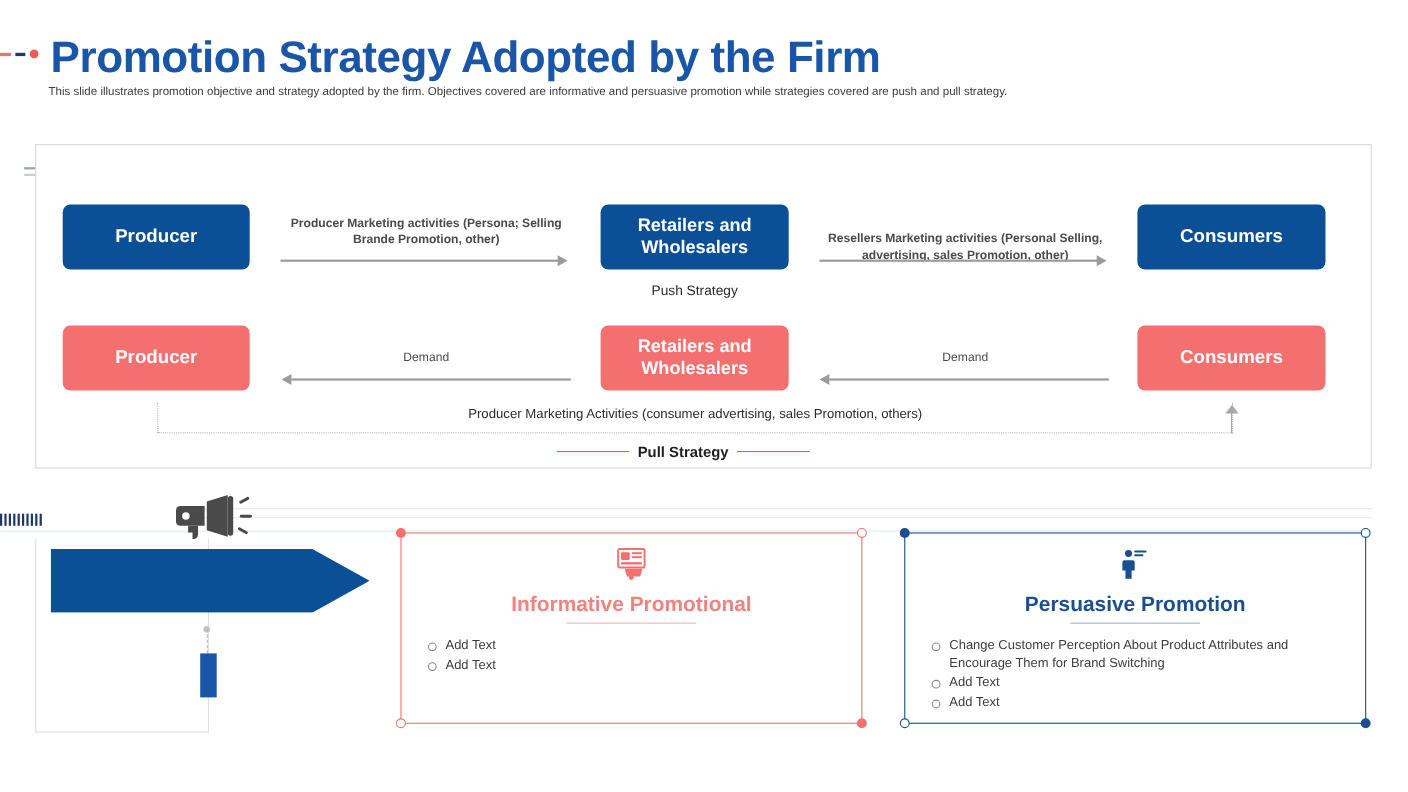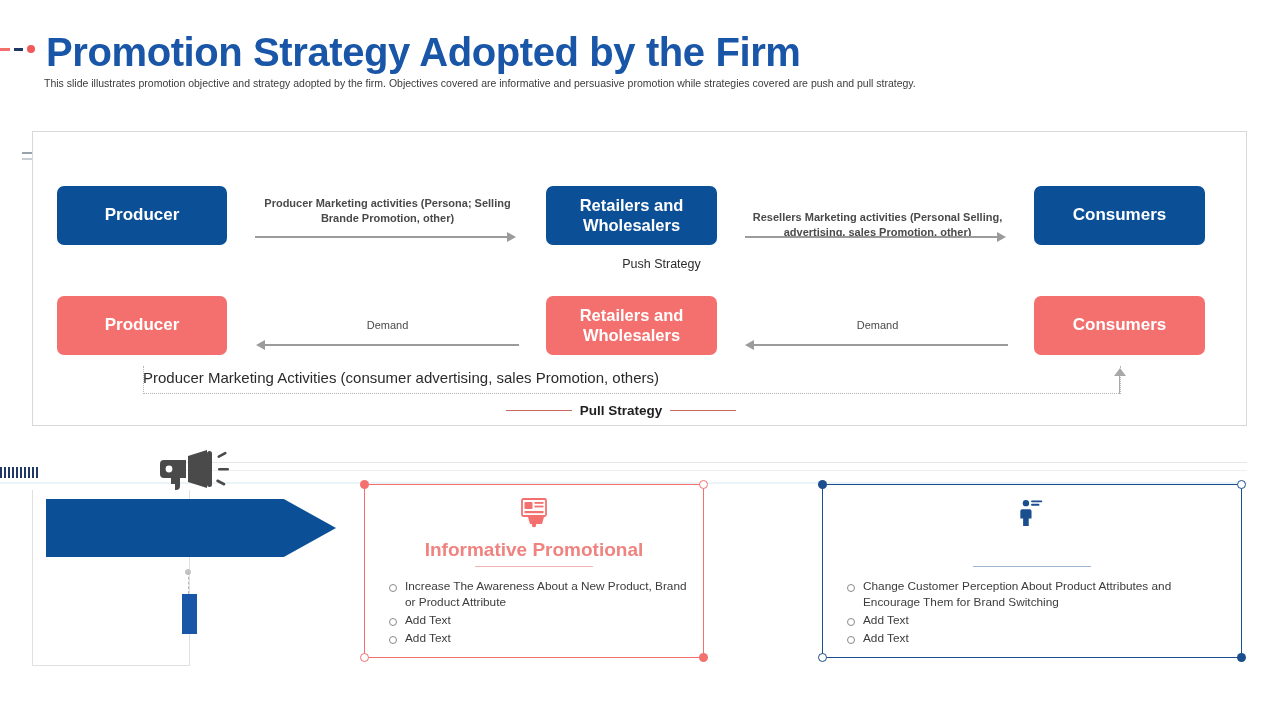--- a/index.html
+++ b/index.html
@@ -79,32 +79,32 @@
 
   #arr3-label { left: 300px; top: 318px; width: 175px; }
   #arr3-line  { left: 265px; top: 344px; width: 254px; }
   #arr3-head  { left: 256px; top: 340px; }
 
   #arr4-label { left: 790px; top: 318px; width: 175px; }
   #arr4-line  { left: 754px; top: 344px; width: 254px; }
   #arr4-head  { left: 745px; top: 340px; }
 
   .push-caption {
-    position: absolute; left: 576px; top: 257px; width: 171px;
+    position: absolute; left: 546px; top: 257px; width: 171px;
     text-align: center; font-size: 12.5px; color: #2b2b2b;
   }
 
   
   .pull-bracket {
     position: absolute; left: 143px; top: 366px; width: 978px; height: 28px;
     border: 1px dotted #b6b6b6; border-top: none;
   }
   .pull-activities {
     position: absolute; left: 143px; top: 369px; width: 978px;
-    text-align: left; font-size: 15px; color: #2b2b2b;
+    text-align: center; font-size: 12px; color: #2b2b2b;
   }
   .pull-uparrow { position: absolute; left: 1114px; top: 368px; width: 12px; height: 26px; }
   .pull-uparrow .stem { position:absolute; left:5px; top:4px; width:1px; height:22px; background:#a8a8a8; }
   .pull-uparrow .head {
     position:absolute; left:0px; top:0px; width:0; height:0;
     border-left:6px solid transparent; border-right:6px solid transparent;
     border-bottom:8px solid #a8a8a8;
   }
   .pull-strategy-row {
     position: absolute; left: 506px; top: 403px; width: 230px;
@@ -137,21 +137,21 @@
     color: #fff; font-size: 19px; font-weight: bold; letter-spacing: .2px;
   }
 
   .obj-box { position: absolute; left: 32px; top: 490px; width: 158px; height: 176px; border: 1px solid #e0e0e0; border-top: none; }
   .obj-stem { position: absolute; left: 188px; top: 572px; width: 1px; height: 22px; border-left: 1px dashed #b9b9b9; }
   .obj-stem-dot { position: absolute; left: 185px; top: 569px; width: 6px; height: 6px; border-radius: 50%; background: #c4c4c4; }
   .obj-bar { position: absolute; left: 182px; top: 594px; width: 15px; height: 40px; background: #1A56A8; }
 
   
   .card { position: absolute; background: #fff; }
-  #card-informative { left: 364px; top: 484px; width: 340px; height: 174px; border: 1.5px solid #F4706E; }
+  #card-informative { left: 364px; top: 484px; width: 420px; height: 174px; border: 1.5px solid #F4706E; }
   #card-persuasive  { left: 822px; top: 484px; width: 420px; height: 174px; border: 1.5px solid #1A4E8F; }
 
   .handle { position: absolute; width: 9px; height: 9px; border-radius: 50%; }
   .h-tl { left: -5px; top: -5px; } .h-tr { right: -5px; top: -5px; }
   .h-bl { left: -5px; bottom: -5px; } .h-br { right: -5px; bottom: -5px; }
   #card-informative .filled { background: #F4706E; }
   #card-informative .hollow { background: #fff; border: 1.5px solid #F4706E; }
   #card-persuasive  .filled { background: #1A4E8F; }
   #card-persuasive  .hollow { background: #fff; border: 1.5px solid #1A4E8F; }
 
@@ -288,40 +288,40 @@
         <rect x="16.5" y="4" width="9" height="1.8" fill="#F4706E"></rect>
         <rect x="16.5" y="7.6" width="9" height="1.8" fill="#F4706E"></rect>
         <rect x="6.5" y="13" width="19" height="2.2" fill="#F4706E"></rect>
         <path d="M10 19 H26 L24 26 H12 Z" fill="#F4706E"></path>
         <circle cx="16" cy="27" r="2.2" fill="#F4706E"></circle>
       </svg>
     </div>
     <div class="card-title">Informative Promotional</div>
     <div class="card-underline"></div>
     <ul class="bullets">
-      <li>Increase The  Awareness  About a New  Product, Brand  or Product Attribute</li>
       <li>Add Text</li>
       <li>Add Text</li>
     </ul>
   </div>
 
   <div class="card" id="card-persuasive">
     <span class="handle filled h-tl"></span>
     <span class="handle hollow h-tr"></span>
     <span class="handle hollow h-bl"></span>
     <span class="handle filled h-br"></span>
 
     <div class="card-icon">
       <svg viewBox="0 0 30 30" width="28" height="30" aria-hidden="true">
         <circle cx="8.5" cy="4.5" r="3.4" fill="#1A4E8F"></circle>
         <rect x="14" y="1.5" width="12" height="1.9" rx="0.9" fill="#1A4E8F"></rect>
         <rect x="14" y="5.2" width="9" height="1.9" rx="0.9" fill="#1A4E8F"></rect>
         <path d="M4.5 11 H12.5 A2 2 0 0 1 14.5 13 V21 H11.5 V29 H5.5 V21 H2.5 V13 A2 2 0 0 1 4.5 11 Z" fill="#1A4E8F"></path>
       </svg>
     </div>
+    <div class="card-title">Persuasive Promotion</div>
     <div class="card-underline"></div>
     <ul class="bullets">
       <li>Change  Customer  Perception  About  Product  Attributes and Encourage  Them for Brand  Switching</li>
       <li>Add Text</li>
       <li>Add Text</li>
     </ul>
   </div>
 
 </div>
 

